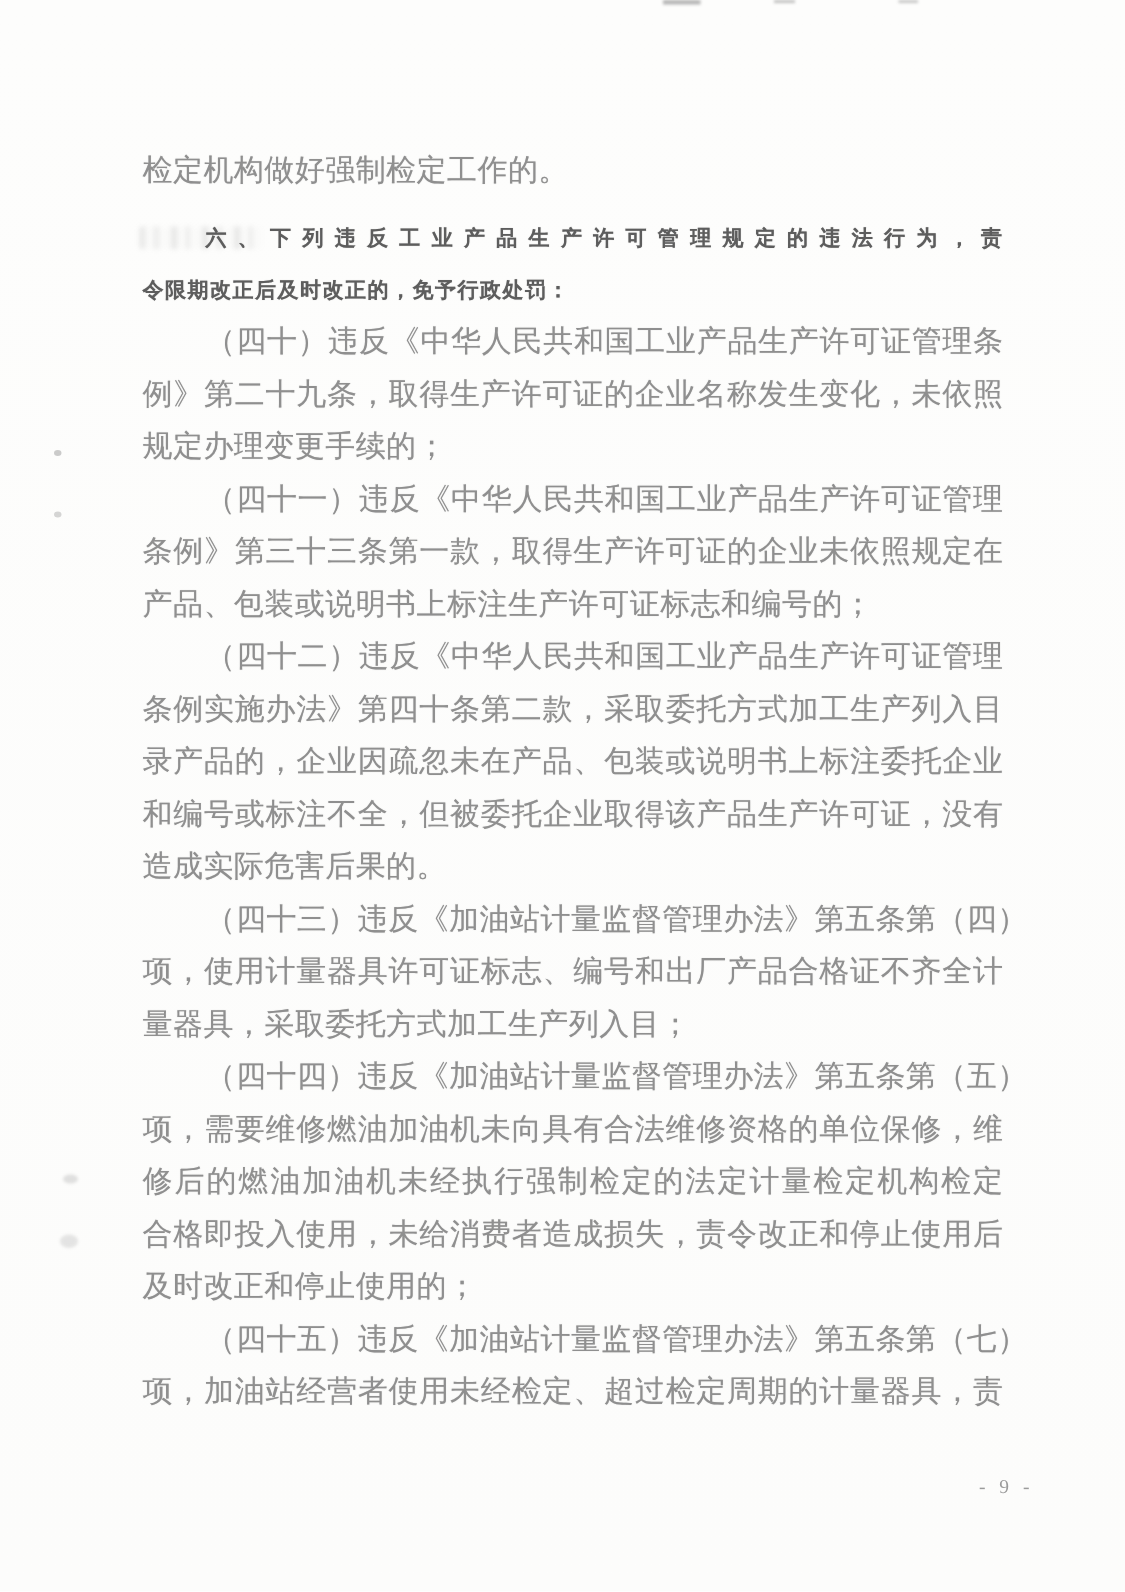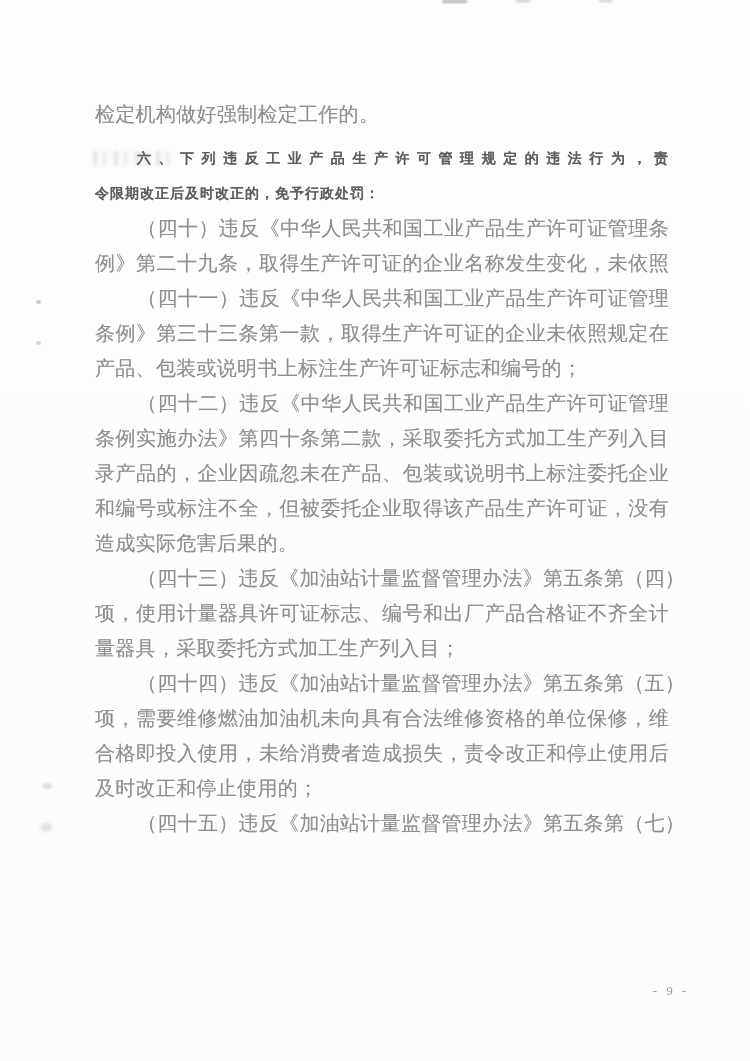--- a/index.html
+++ b/index.html
@@ -90,33 +90,36 @@
   <div class="artifact speck-2"></div>
   <div class="artifact speck-3"></div>
   <div class="artifact speck-4"></div>
 
   <div class="content">
     <div class="line body-line end">检定机构做好强制检定工作的。</div>
     <div class="line heading-line indent fill mt-heading">六、下列违反工业产品生产许可管理规定的违法行为，责</div>
     <div class="line heading-line end">令限期改正后及时改正的，免予行政处罚：</div>
     <div class="line body-line indent fill">（四十）违反《中华人民共和国工业产品生产许可证管理条</div>
     <div class="line body-line fill">例》第二十九条，取得生产许可证的企业名称发生变化，未依照</div>
+    <div class="line body-line end">规定办理变更手续的；</div>
     <div class="line body-line indent fill">（四十一）违反《中华人民共和国工业产品生产许可证管理</div>
     <div class="line body-line fill">条例》第三十三条第一款，取得生产许可证的企业未依照规定在</div>
     <div class="line body-line end">产品、包装或说明书上标注生产许可证标志和编号的；</div>
     <div class="line body-line indent fill">（四十二）违反《中华人民共和国工业产品生产许可证管理</div>
     <div class="line body-line fill">条例实施办法》第四十条第二款，采取委托方式加工生产列入目</div>
     <div class="line body-line fill">录产品的，企业因疏忽未在产品、包装或说明书上标注委托企业</div>
     <div class="line body-line fill">和编号或标注不全，但被委托企业取得该产品生产许可证，没有</div>
     <div class="line body-line end">造成实际危害后果的。</div>
     <div class="line body-line indent fill">（四十三）违反《加油站计量监督管理办法》第五条第（四）</div>
     <div class="line body-line fill">项，使用计量器具许可证标志、编号和出厂产品合格证不齐全计</div>
     <div class="line body-line end">量器具，采取委托方式加工生产列入目；</div>
     <div class="line body-line indent fill">（四十四）违反《加油站计量监督管理办法》第五条第（五）</div>
     <div class="line body-line fill">项，需要维修燃油加油机未向具有合法维修资格的单位保修，维</div>
+    <div class="line body-line fill">修后的燃油加油机未经执行强制检定的法定计量检定机构检定</div>
     <div class="line body-line fill">合格即投入使用，未给消费者造成损失，责令改正和停止使用后</div>
     <div class="line body-line end">及时改正和停止使用的；</div>
     <div class="line body-line indent fill">（四十五）违反《加油站计量监督管理办法》第五条第（七）</div>
+    <div class="line body-line fill">项，加油站经营者使用未经检定、超过检定周期的计量器具，责</div>
   </div>
 
   <div class="page-number">- 9 -</div>
 
 </div>
 
 </body></html>

